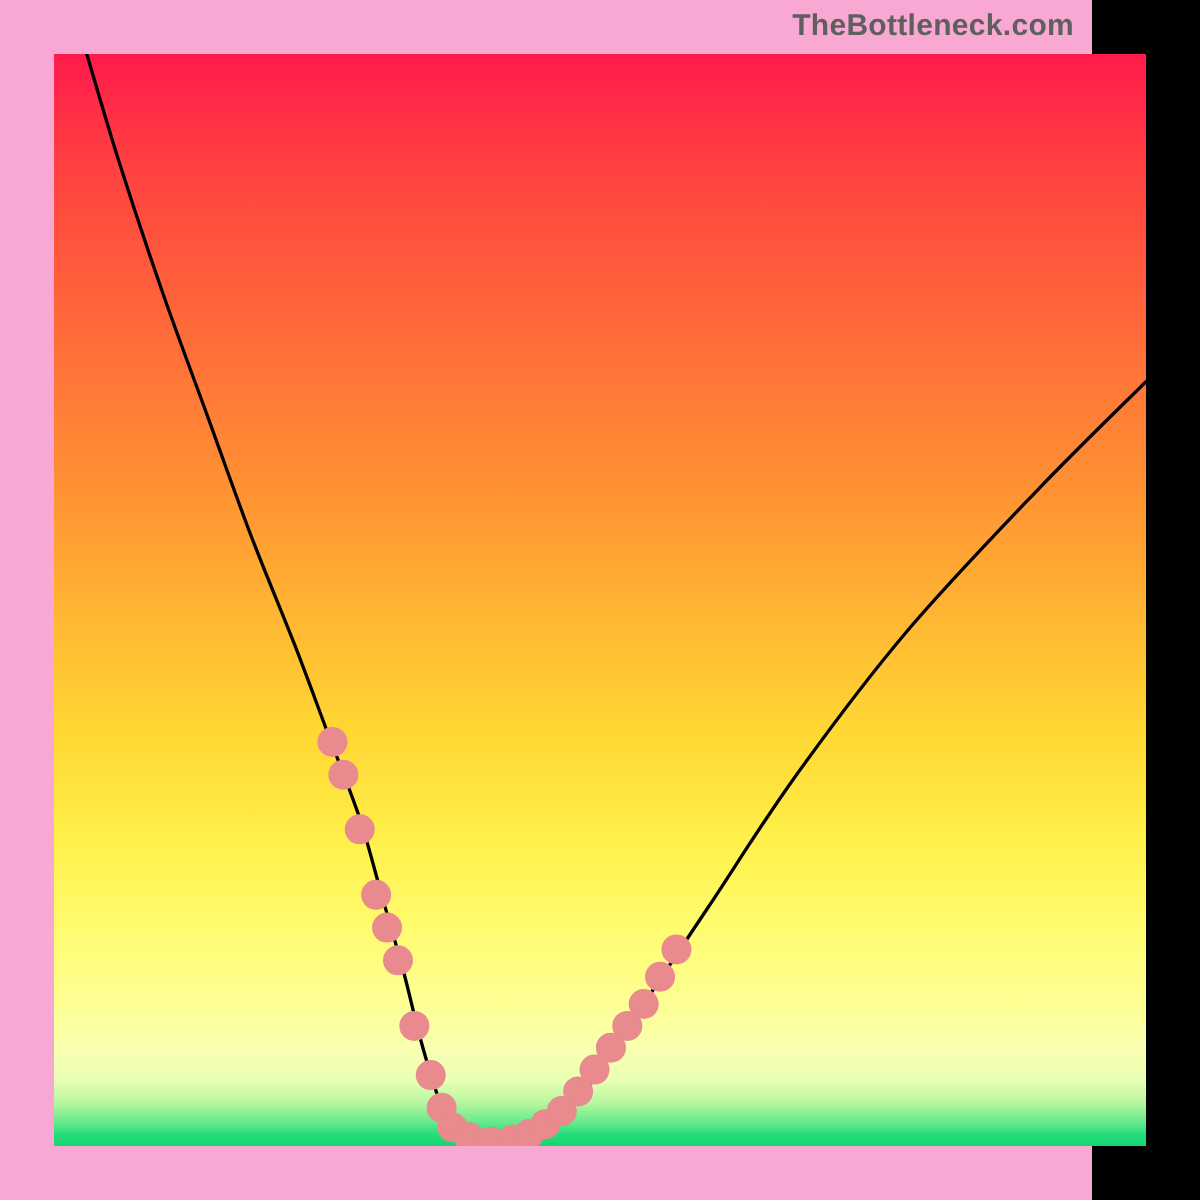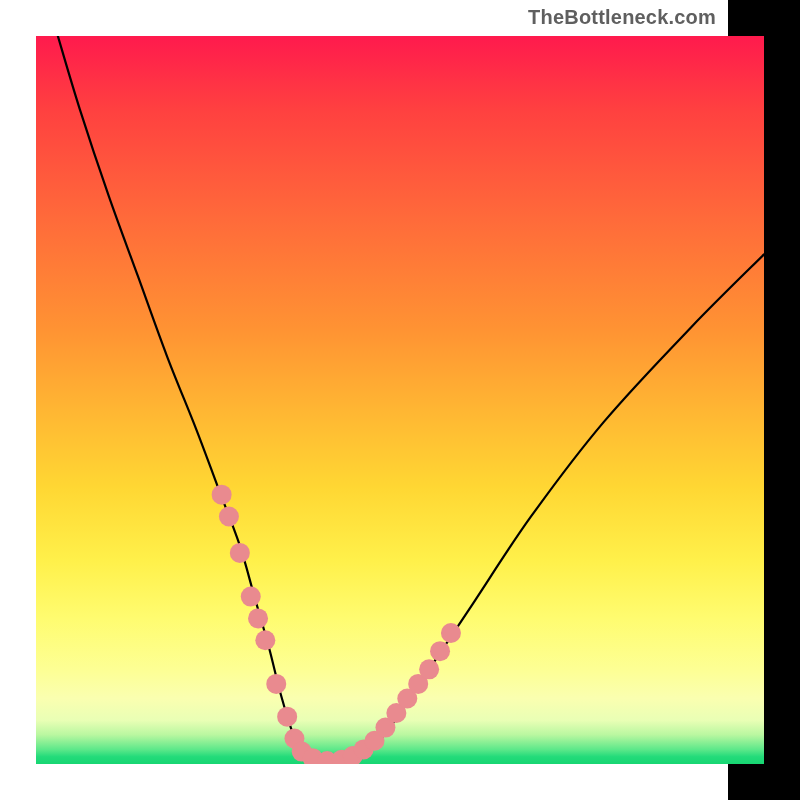--- a/index.html
+++ b/index.html
@@ -8,21 +8,21 @@
     width: 800px;
     height: 800px;
     overflow: hidden;
     background: #000;
     font-family: Arial, Helvetica, sans-serif;
   }
   .frame {
     position: relative;
     width: 728px;
     height: 800px;
-    background: #ffffff;
+    background: #f9a8d4;
   }
   .plot {
     position: absolute;
     left: 36px;
     top: 36px;
     width: 728px;
     height: 728px;
     
     background: linear-gradient(
       to bottom,

